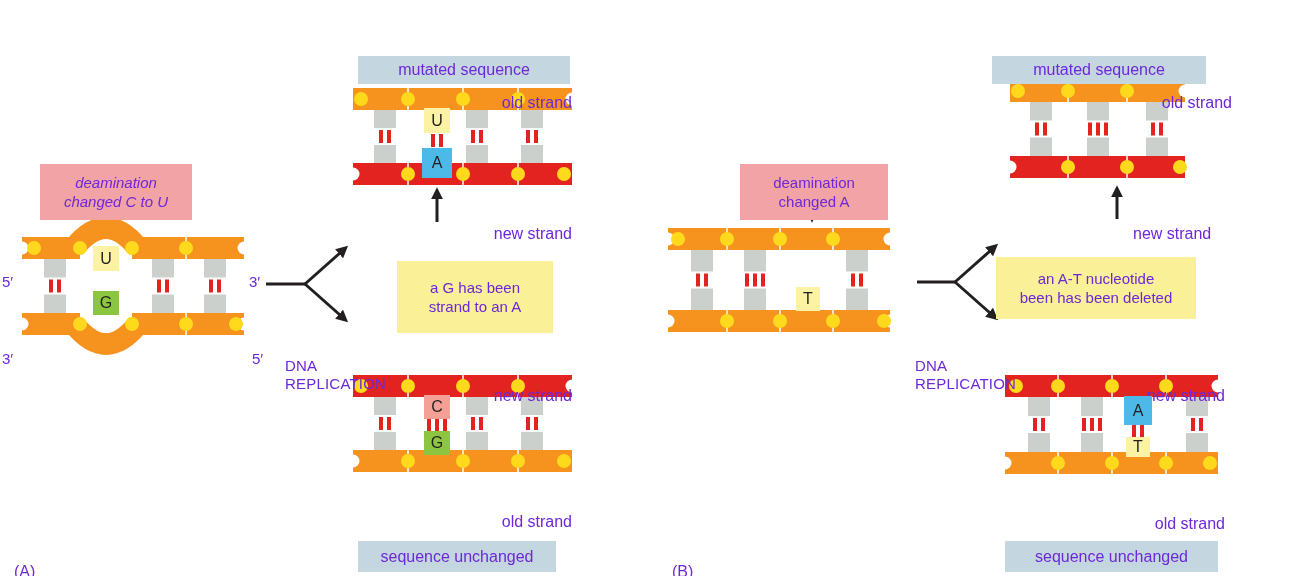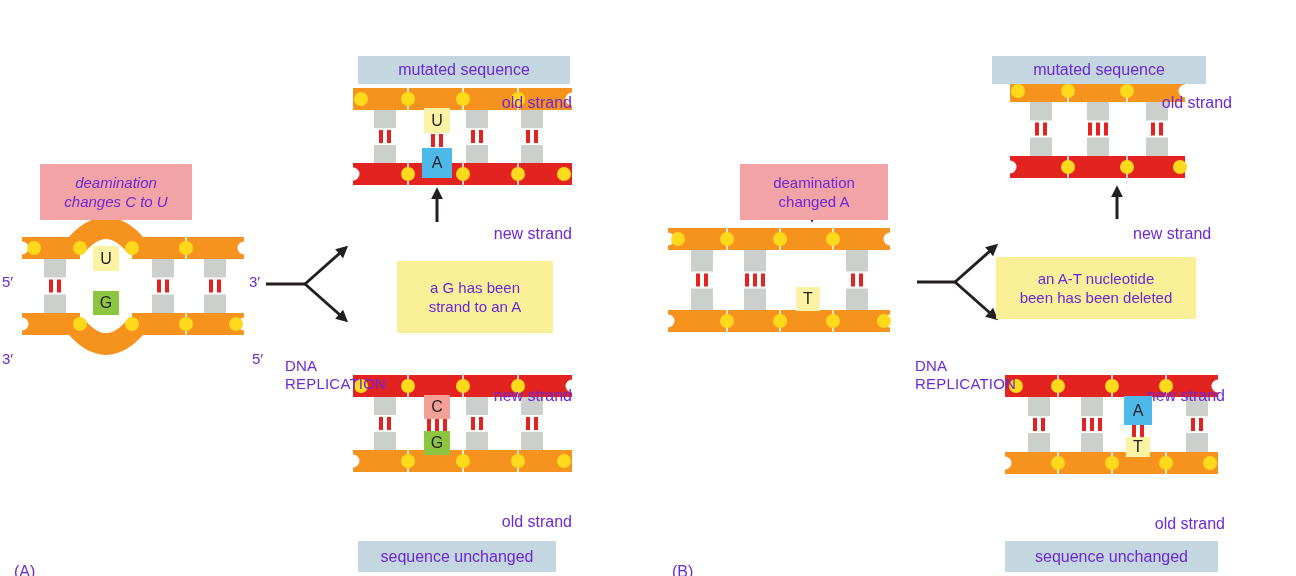--- a/index.html
+++ b/index.html
@@ -238,21 +238,21 @@
       <line x1="437" y1="222" x2="437" y2="198" stroke="#231F20" stroke-width="3" marker-end="url(#ah)"></line>
       <line x1="812" y1="187" x2="812" y2="212" stroke="#231F20" stroke-width="3" marker-end="url(#ah)"></line>
       <line x1="917" y1="282" x2="956" y2="282" stroke="#231F20" stroke-width="3"></line>
       <line x1="955" y1="282" x2="990" y2="251" stroke="#231F20" stroke-width="3" marker-end="url(#ah)"></line>
       <line x1="955" y1="282" x2="990" y2="313" stroke="#231F20" stroke-width="3" marker-end="url(#ah)"></line>
       <line x1="1117" y1="219" x2="1117" y2="196" stroke="#231F20" stroke-width="3" marker-end="url(#ah)"></line>
     </svg>
 
   <div class="txt cause" style="left: 40px; top: 128px; width: 152px; height: 56px; background: rgb(242, 163, 166); font-style: italic;">
     <span>deamination</span>
-    <span>changes C to U</span>
+    <span>changed C to U</span>
   </div>
 
   <div class="txt prime" style="left:2px;top:237px;">5′</div>
   <div class="txt prime" style="left:2px;top:314px;">3′</div>
   <div class="txt prime" style="left:249px;top:237px;">3′</div>
   <div class="txt prime" style="left:252px;top:314px;">5′</div>
 
   <div class="txt repl" style="left:285px;top:321px;width:130px;">
     <div>DNA</div>
     <div>REPLICATION</div>

